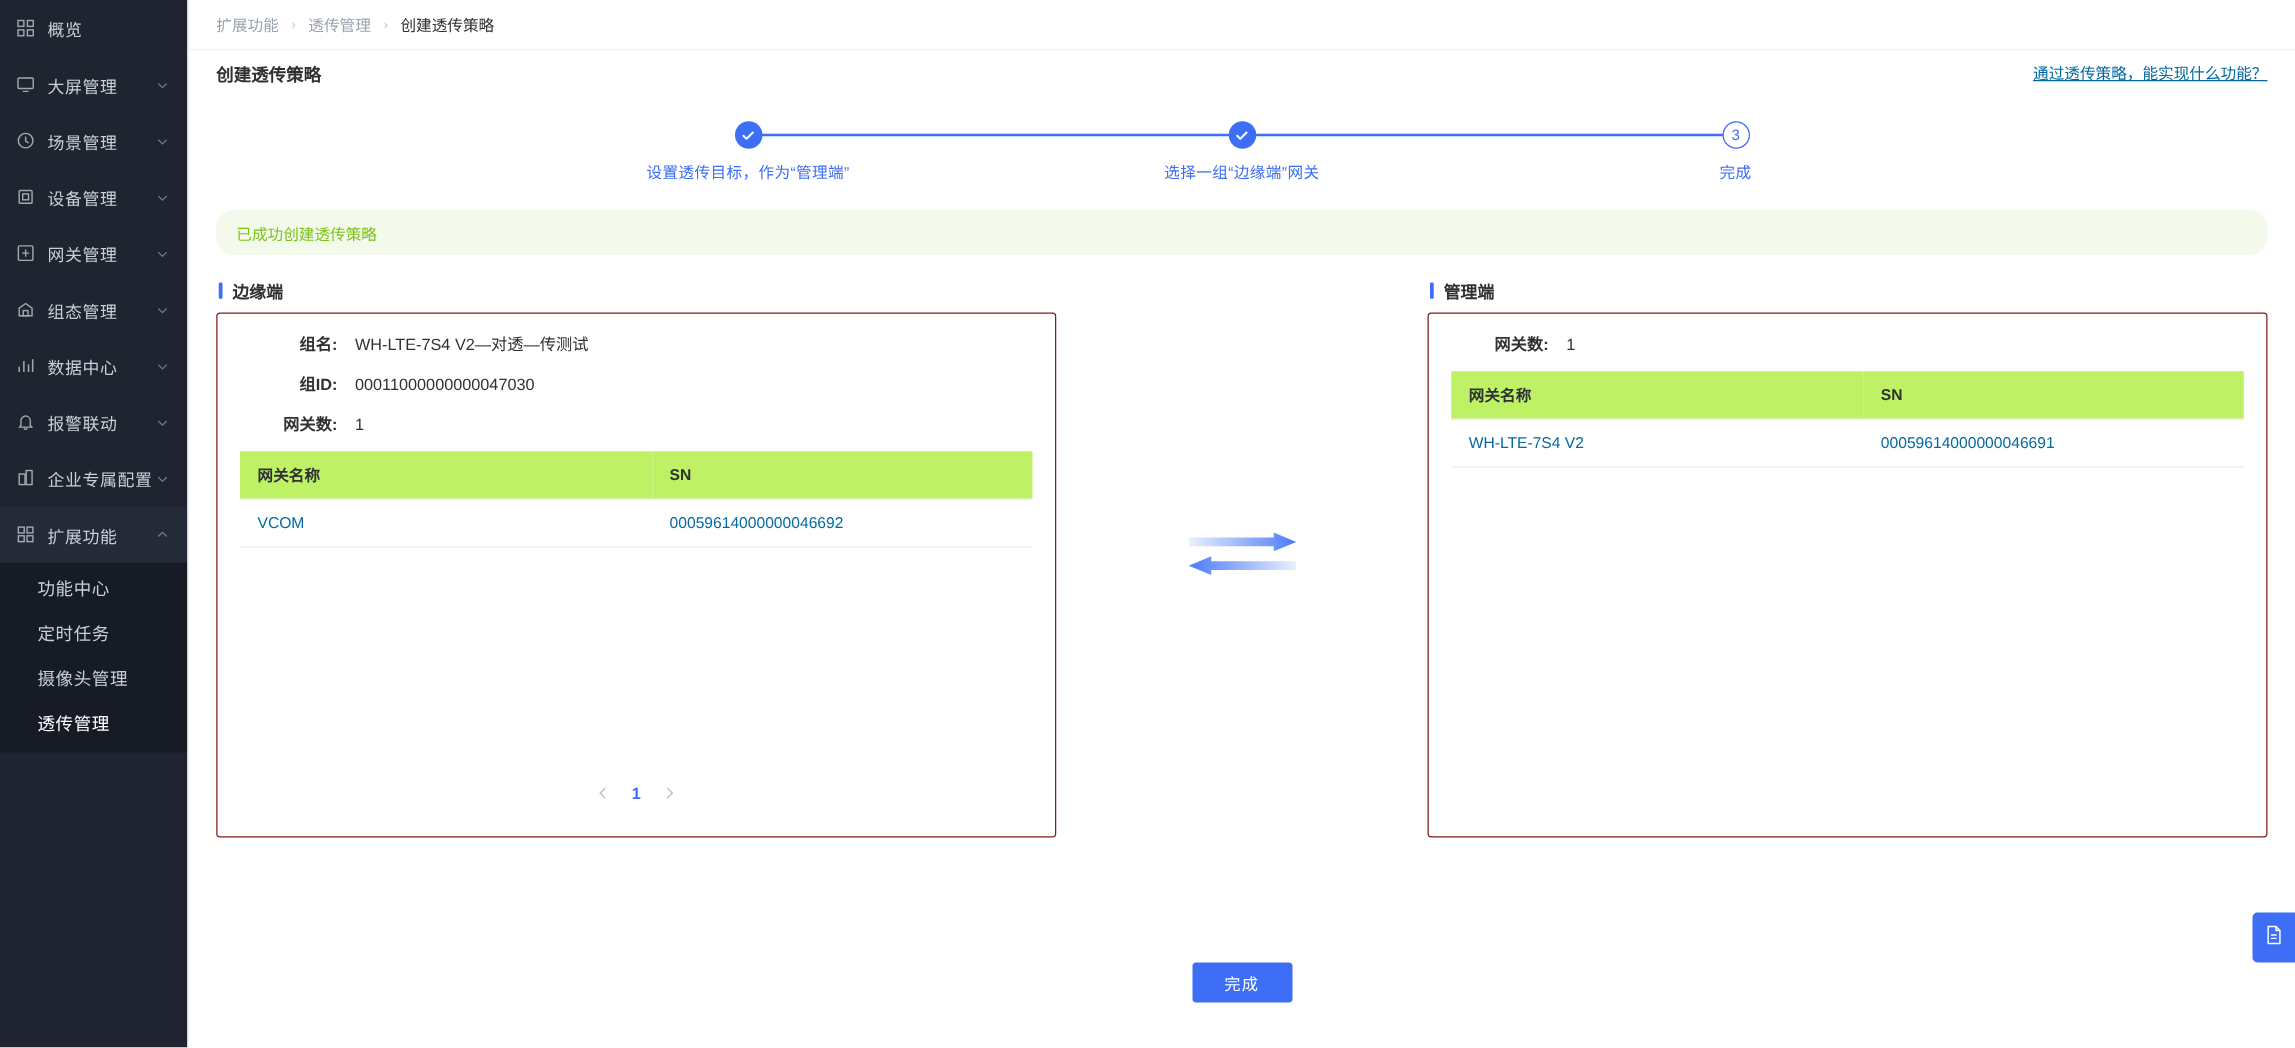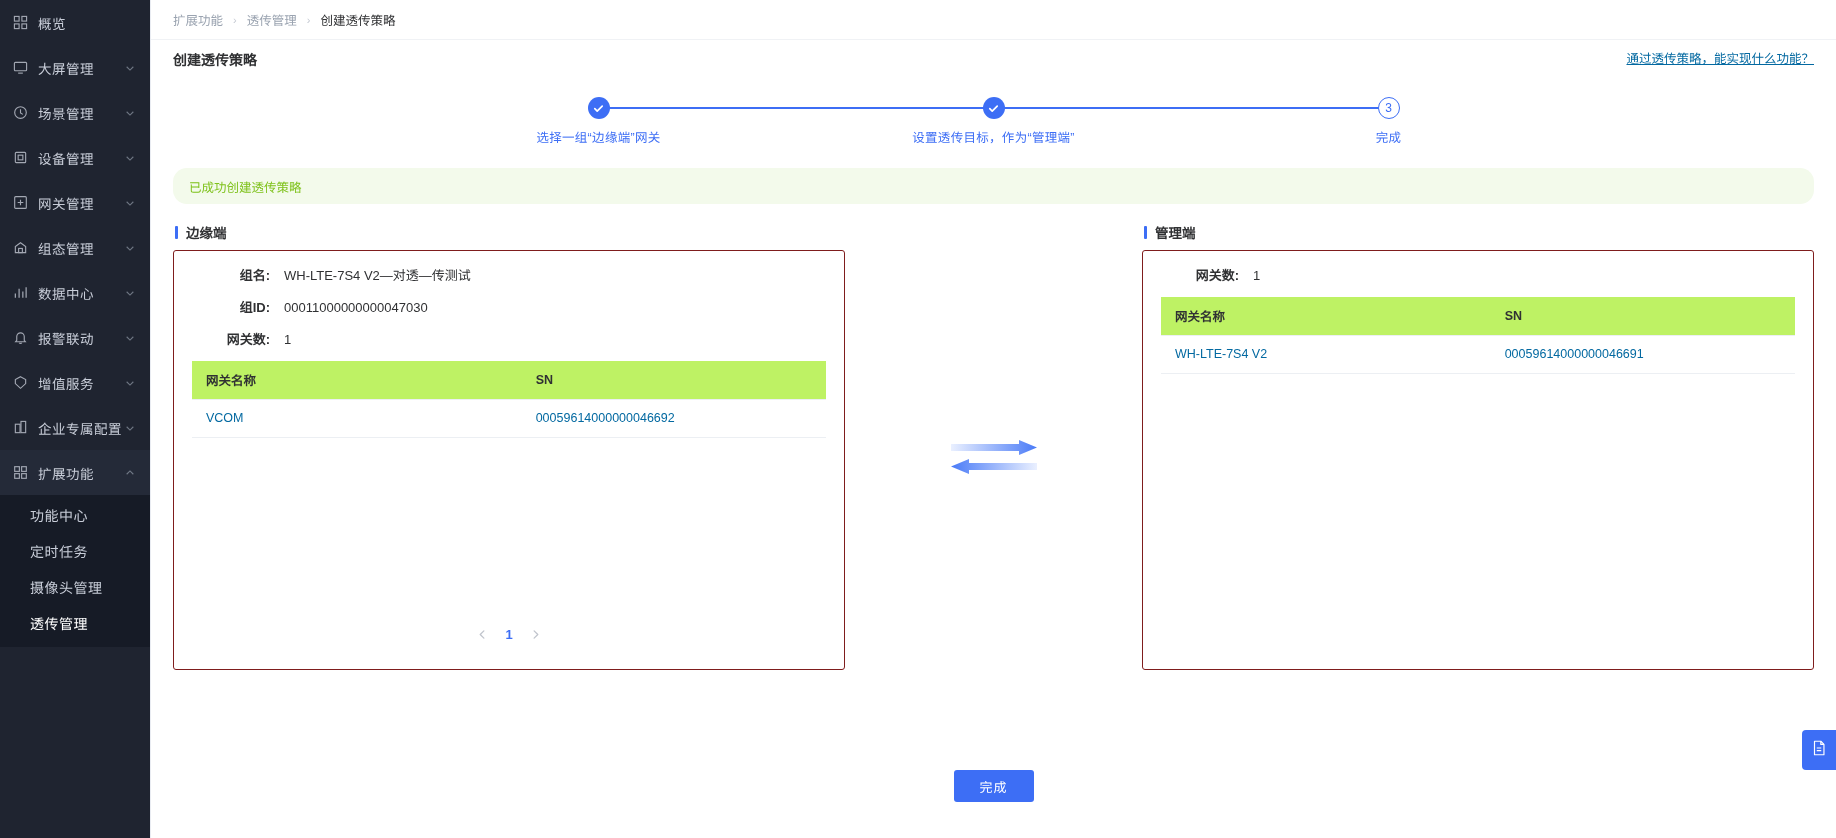--- a/index.html
+++ b/index.html
@@ -170,21 +170,21 @@
     padding-left: 16px;
     font-size: 12.5px;
     color: #7fc21c;
   }
 
   
   .panels {
     display: flex;
     margin: 18px 22px 0 22px;
     gap: 0;
-    align-items: flex-end;
+    align-items: center;
     position: relative;
   }
   .panel-col { width: 672px; }
   .panel-gap { flex: 1 1 auto; position: relative; min-width: 120px; height: 420px; }
 
   .panel-title {
     display: flex;
     align-items: center;
     font-size: 13.5px;
     color: #303133;
@@ -423,33 +423,20 @@
         </svg>
       </span>
       <span class="nav-label">报警联动</span>
       <span class="chev">
         <svg width="10" height="10" viewBox="0 0 12 12" fill="none" stroke="#9aa3b0" stroke-width="1.3">
             <path d="M2 4.5L6 8.5L10 4.5"></path>
           </svg>
       </span>
     </div>
 
-    <div class="nav-item">
-      <span class="ico">
-        <svg width="15" height="15" viewBox="0 0 16 16" fill="none" stroke="#c8cdd8" stroke-width="1.2">
-          <path d="M8 1.8l5.5 3v4.4L8 14.2 2.5 9.2V4.8z"></path>
-        </svg>
-      </span>
-      <span class="nav-label">增值服务</span>
-      <span class="chev">
-        <svg width="10" height="10" viewBox="0 0 12 12" fill="none" stroke="#9aa3b0" stroke-width="1.3">
-            <path d="M2 4.5L6 8.5L10 4.5"></path>
-          </svg>
-      </span>
-    </div>
 
     <div class="nav-item">
       <span class="ico">
         <svg width="15" height="15" viewBox="0 0 16 16" fill="none" stroke="#c8cdd8" stroke-width="1.2">
           <rect x="2.5" y="4.5" width="5" height="9"></rect>
             <rect x="8.5" y="1.5" width="5" height="12"></rect>
         </svg>
       </span>
       <span class="nav-label">企业专属配置</span>
       <span class="chev">
@@ -509,30 +496,30 @@
 
     <div class="stepper">
       <div class="steps">
         <div class="step done">
           <div class="line"></div>
           <div class="bullet">
             <svg width="13" height="13" viewBox="0 0 14 14" fill="none" stroke="#ffffff" stroke-width="1.8" stroke-linecap="round" stroke-linejoin="round">
               <path d="M3 7.2l2.6 2.6L11 4.4"></path>
             </svg>
           </div>
-          <div class="stitle">选择一组“边缘端”网关</div>
+          <div class="stitle">设置透传目标，作为“管理端”</div>
         </div>
         <div class="step done">
           <div class="line"></div>
           <div class="bullet">
             <svg width="13" height="13" viewBox="0 0 14 14" fill="none" stroke="#ffffff" stroke-width="1.8" stroke-linecap="round" stroke-linejoin="round">
               <path d="M3 7.2l2.6 2.6L11 4.4"></path>
             </svg>
           </div>
-          <div class="stitle">设置透传目标，作为“管理端”</div>
+          <div class="stitle">选择一组“边缘端”网关</div>
         </div>
         <div class="step todo">
           <div class="bullet">3</div>
           <div class="stitle">完成</div>
         </div>
       </div>
     </div>
 
     <div class="alert-success">
       <span>已成功创建透传策略</span>

